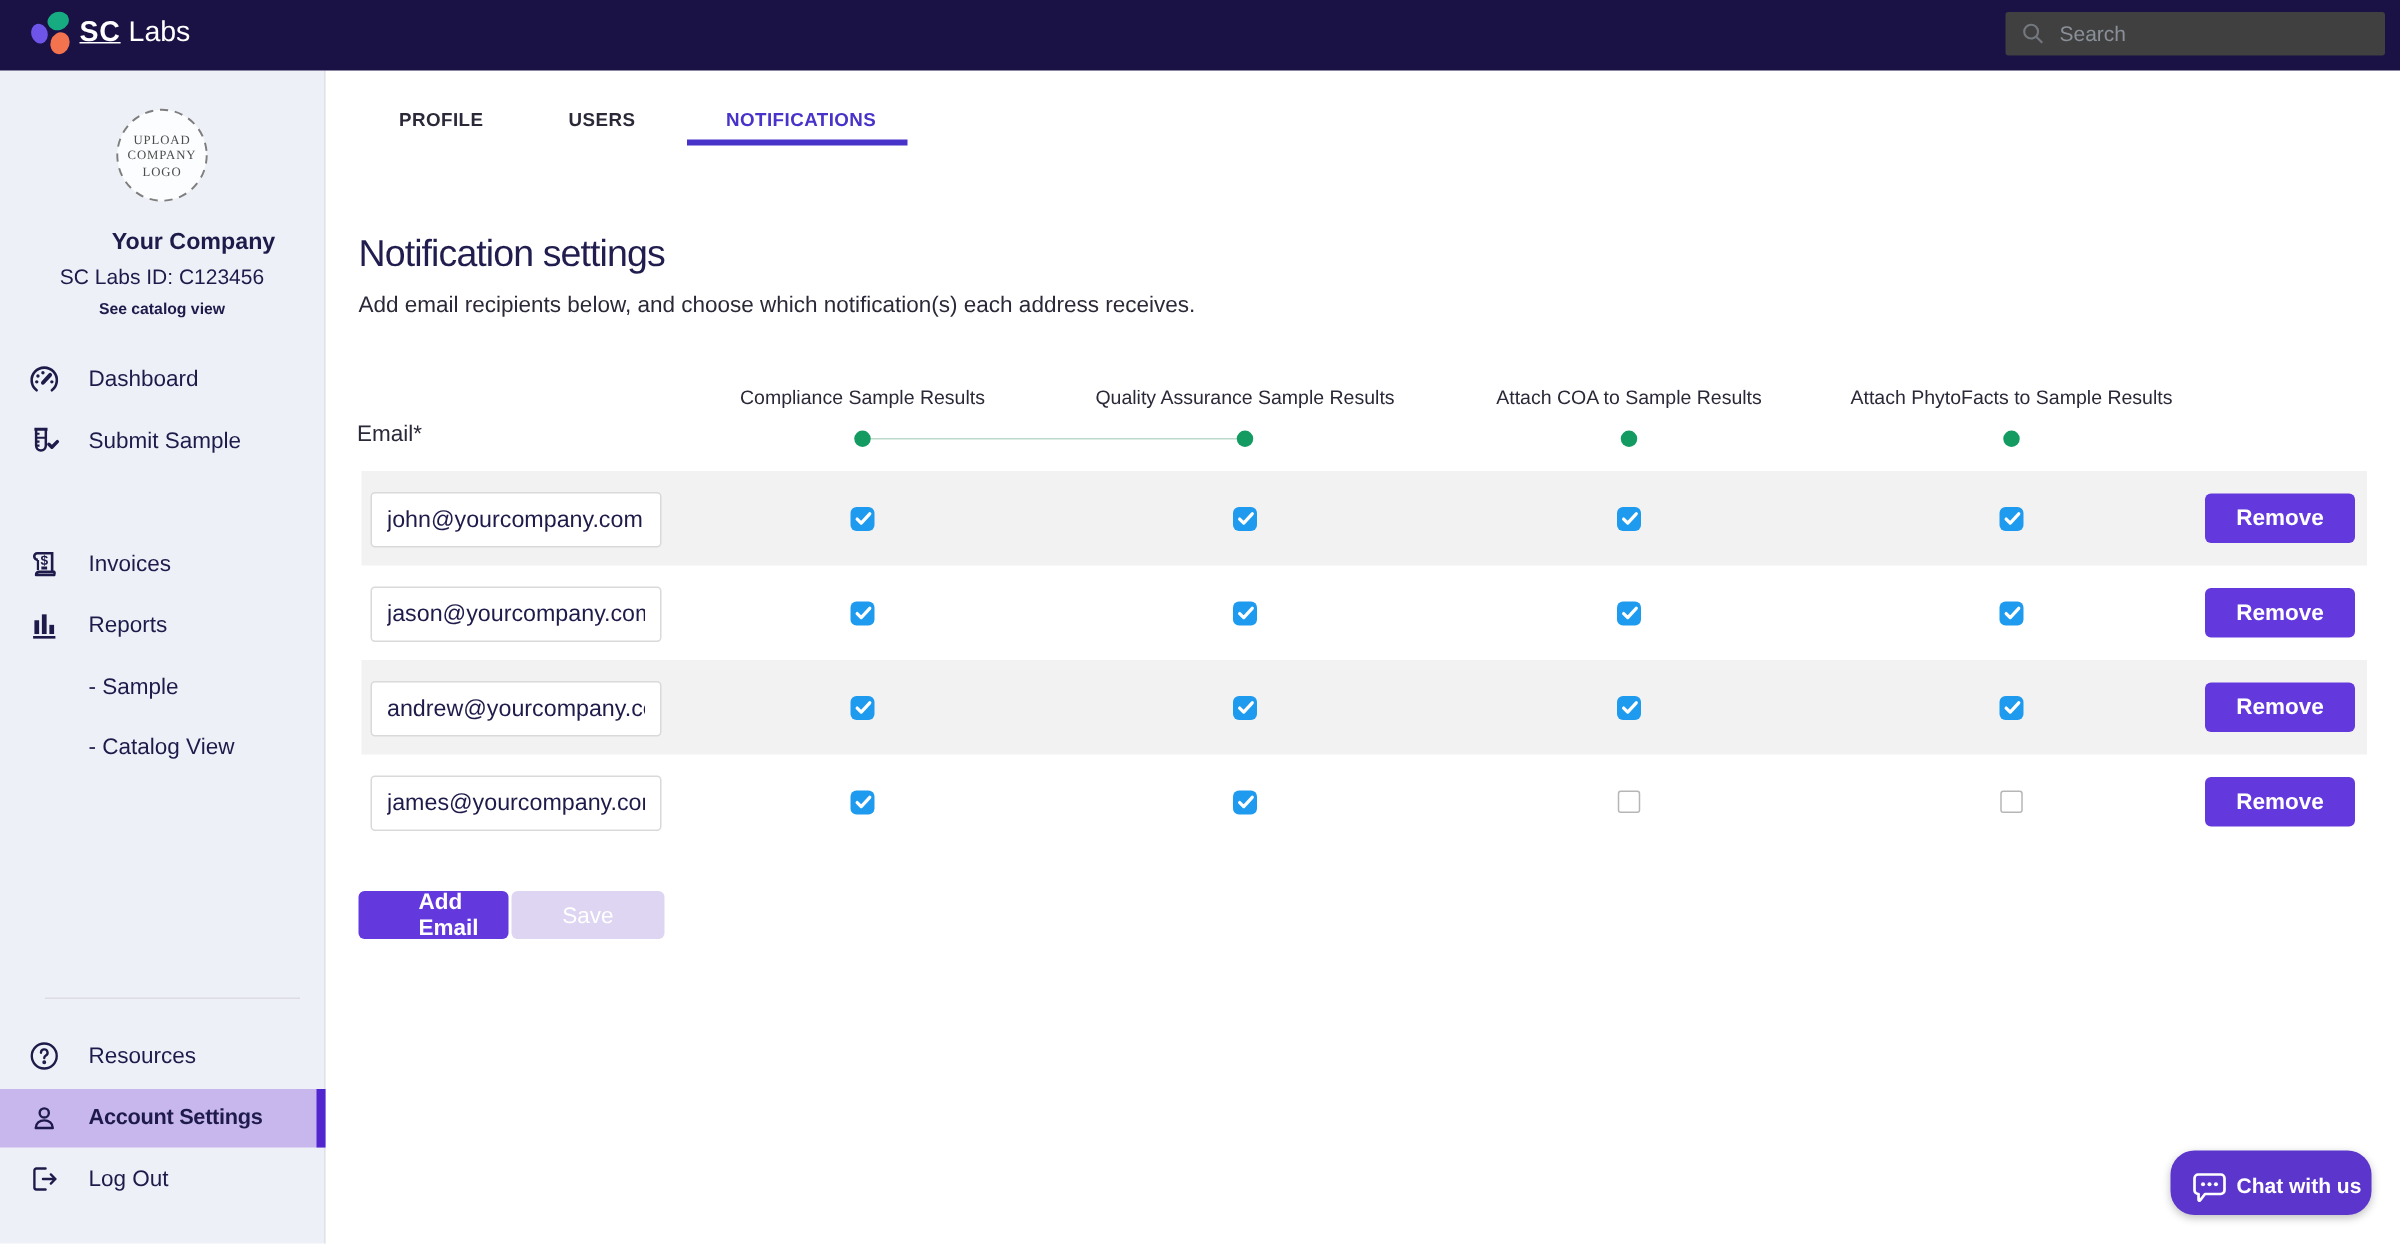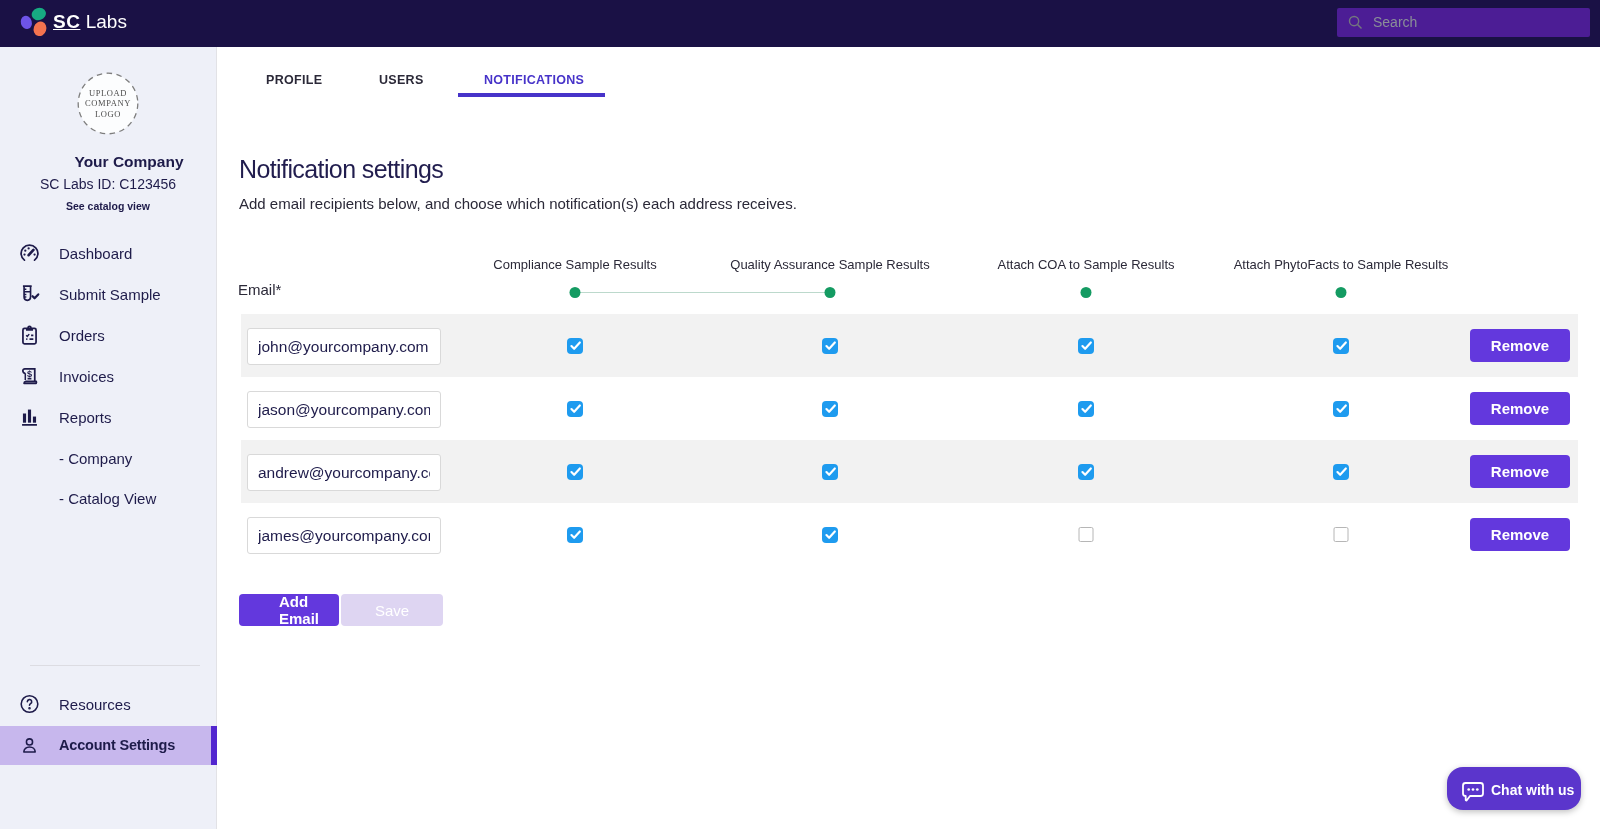--- a/index.html
+++ b/index.html
@@ -6,21 +6,21 @@
 html,body { width:1600px; height:829px; overflow:hidden; background:#fff;
   font-family:"Liberation Sans", sans-serif; }
 
 
 #header { position:absolute; left:0; top:0; width:1600px; height:47px;
   background:#1a1145; }
 #logo { position:absolute; left:19px; top:6px; width:30px; height:34px; }
 #logotext { position:absolute; left:53px; top:11px; color:#fff; font-size:19px; }
 #logotext b { font-weight:bold; letter-spacing:0.5px;text-decoration:underline; }
 #search { position:absolute; left:1337px; top:8px; width:253px; height:29px;
-  background:#4c1d95; border-radius:2px; }
+  background:#404040; border-radius:2px; }
 #search svg { position:absolute; left:10px; top:6px; }
 #search span { position:absolute; left:36px; top:6px; color:#8a8f98; font-size:14px; }
 
 
 #sidebar { position:absolute; left:0; top:47px; width:217px; height:782px;
   background:#eef0f8; border-right:1px solid #e2e2e6; }
 #upcircle { position:absolute; left:77px; top:25px; width:62px; height:63px;
   display:flex; align-items:center; justify-content:center; text-align:center;
   font-family:"Liberation Serif", serif; font-size:8.5px; color:#4d4d4d; line-height:10.5px;
   letter-spacing:0.6px;}
@@ -107,52 +107,41 @@
   </div>
   <div class="mitem" style="top:227px">
     <svg class="ic" viewBox="0 0 24 24" fill="none" stroke="#1e1b4a" stroke-width="1.9">
       <path d="M4.5 3 h10" stroke-width="2.2"></path>
       <path d="M5.8 3.5 V 15.5 a3.7 3.7 0 0 0 7.4 0 V 3.5"></path>
       <path d="M5.8 9.5 h7.4 M5.8 6.5 h2.6 M5.8 12.5 h2.6 M5.8 15.5 h2.6" stroke-width="1.6"></path>
       <path d="M15.5 14.5 l2.3 2.3 L22 12.5" stroke-width="2.6" stroke-linecap="round" stroke-linejoin="round"></path>
     </svg>
     <span class="lb">Submit Sample</span>
   </div>
-  <div class="mitem" style="top:268px">
-    <svg class="ic" viewBox="0 0 24 24" fill="none" stroke="#1e1b4a" stroke-width="2">
-      <rect x="4.5" y="4.5" width="15" height="17.5" rx="1.8"></rect>
-      <path d="M8 4.5 h8 v2.5 h-8 z" fill="#1e1b4a" stroke="none"></path>
-      <circle cx="12" cy="3.6" r="1.6"></circle>
-      <path d="M8.2 12.2 l1.3 1.3 2.2-2.5" stroke-width="1.7"></path>
-      <path d="M13.8 12.4 h2.6" stroke-width="1.9"></path>
-      <path d="M8.2 16.8 h1.4 M12 16.8 h4.4" stroke-width="1.9"></path>
-    </svg>
-    <span class="lb">Orders</span>
-  </div>
   <div class="mitem" style="top:309px">
     <svg class="ic" viewBox="0 0 24 24" fill="none" stroke="#1e1b4a" stroke-width="2">
       <path d="M7.2 8.9 A 2.8 2.8 0 0 1 4.4 6.1 A 2.3 2.3 0 0 1 6.7 3.8 H 18 V 18"></path>
       <path d="M7.2 8.9 V 16.5" stroke-width="1.7"></path>
       <path d="M5.8 20.4 a 2.4 2.4 0 0 1 2 -2.4 H 19.6 a 2.4 2.4 0 0 1 0 2.4 z" stroke-linejoin="round"></path>
       <text x="12" y="12.6" text-anchor="middle" font-size="10.5" font-weight="bold" fill="#1e1b4a" stroke="none" font-family="Liberation Sans">$</text>
       <path d="M9.8 15 h4.4" stroke-width="2.2"></path>
     </svg>
     <span class="lb">Invoices</span>
   </div>
   <div class="mitem" style="top:350px">
     <svg class="ic" viewBox="0 0 24 24" fill="#1e1b4a">
       <rect x="4.5" y="8" width="3.6" height="10.5"></rect>
       <rect x="10.2" y="3.5" width="3.6" height="15"></rect>
       <rect x="15.9" y="11.5" width="3.6" height="7"></rect>
       <rect x="3.5" y="20" width="17" height="2"></rect>
     </svg>
     <span class="lb">Reports</span>
   </div>
   <div class="mitem" style="top:391px">
-      <span class="lb">- Company</span>
+      <span class="lb">- Sample</span>
     </div>
   <div class="mitem" style="top:431px">
       <span class="lb">- Catalog View</span>
     </div>
 
   <div id="divider"></div>
   <div id="active"></div>
 
   <div class="mitem" style="top:637px">
     <svg class="ic" viewBox="0 0 24 24" fill="none" stroke="#1e1b4a" stroke-width="1.8">
@@ -161,20 +150,27 @@
       <circle cx="12" cy="16.8" r="0.6" fill="#1e1b4a"></circle>
     </svg>
     <span class="lb">Resources</span>
   </div>
   <div class="mitem" style="top:678px">
     <svg class="ic" viewBox="0 0 24 24" fill="none" stroke="#1e1b4a" stroke-width="1.8">
       <circle cx="12" cy="8.5" r="3.5"></circle>
       <path d="M5.5 20 c0-3.6 2.9-5.8 6.5-5.8 s6.5 2.2 6.5 5.8 z" stroke-linejoin="round"></path>
     </svg>
     <span class="lb" style="font-weight:bold;font-size:14.5px;letter-spacing:-0.2px">Account Settings</span>
+  </div>
+  <div class="mitem" style="top:719px">
+    <svg class="ic" viewBox="0 0 24 24" fill="none" stroke="#1e1b4a" stroke-width="1.8">
+      <path d="M13 4 H6 a1.5 1.5 0 0 0-1.5 1.5 v13 A1.5 1.5 0 0 0 6 20 h7" stroke-linecap="round"></path>
+      <path d="M11 12 h9.5 M17 8.5 l3.5 3.5 -3.5 3.5" stroke-linecap="round" stroke-linejoin="round"></path>
+    </svg>
+    <span class="lb">Log Out</span>
   </div>
 </div>
 
 <div id="main"></div>
 
 <div id="header">
   <svg id="logo" viewBox="0 0 30 34">
     <ellipse cx="7.3" cy="16.4" rx="5.5" ry="6.7" fill="#6e54e8" transform="rotate(-16 7.3 16.4)"></ellipse>
     <ellipse cx="19.8" cy="8" rx="7.2" ry="6.1" fill="#17ab82" transform="rotate(-18 19.8 8)"></ellipse>
     <ellipse cx="21" cy="22.8" rx="6.3" ry="7.4" fill="#f4734f" transform="rotate(18 21 22.8)"></ellipse>

